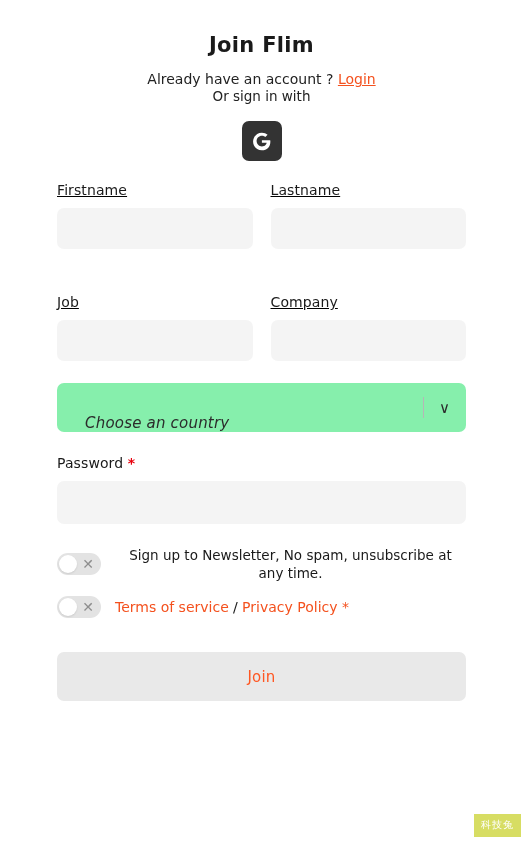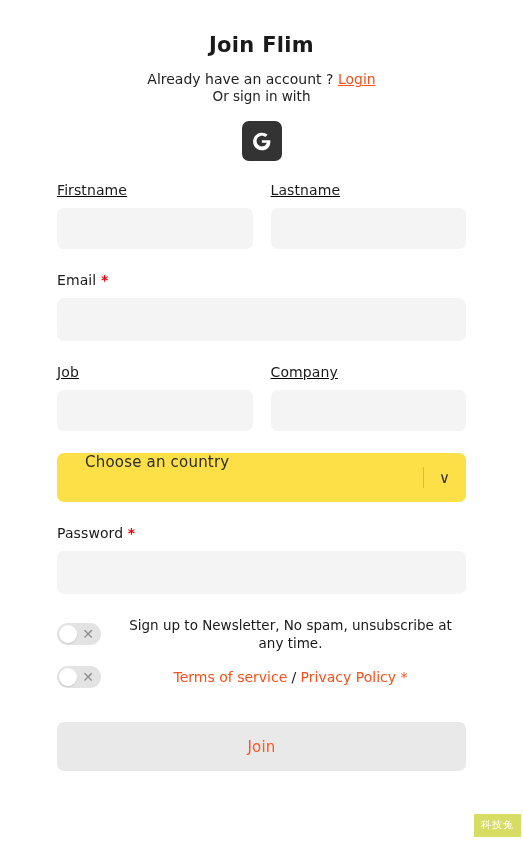--- a/index.html
+++ b/index.html
@@ -118,25 +118,26 @@
   .input.tall { height: 43px; }
 
   .gap-1 { height: 22px; }
   .gap-2 { height: 22px; }
 
   
   .select-wrap {
     position: relative;
     width: 100%;
     height: 49px;
-    background: #fde047;
+    background: #86efac;
     border-radius: 7px;
     display: flex;
-    align-items: flex-start;
-    cursor: pointer;
+    align-items: flex-end;
+    cursor: pointer;
+    font-style: italic;
   }
   .select-value {
     font-size: 15px;
     color: #2b2b2b;
     padding-left: 28px;
     letter-spacing: 0.2px;
   }
   .select-divider {
     position: absolute;
     right: 42px;
@@ -198,21 +199,21 @@
   }
 
   .toggle-text {
     flex: 1 1 auto;
     font-size: 13.5px;
     line-height: 18px;
     color: #1a1a1a;
     text-align: center;
   }
   .toggle-text.left {
-    text-align: center;
+    text-align: left;
   }
 
   .tos-link {
     color: #f4511e;
     text-decoration: none;
     cursor: pointer;
     font-size: 14px;
   }
   .slash { color: #1a1a1a; font-size: 14px; }
 
@@ -278,27 +279,20 @@
         <input class="input" type="text" placeholder="" style="">
       </div>
       <div class="field">
         <span class="label">Lastname</span>
         <input class="input" type="text" placeholder="" style="">
       </div>
     </div>
 
     <div class="gap-1"></div>
 
-    <div class="field full">
-      <span class="label">
-        <span>Email</span>
-        <span class="req">*</span>
-      </span>
-      <input class="input tall" type="email" placeholder="" style="">
-    </div>
 
     <div class="gap-2"></div>
 
     <div class="row">
       <div class="field">
         <span class="label">Job</span>
         <input class="input" type="text" placeholder="" style="">
       </div>
       <div class="field">
         <span class="label">Company</span>

